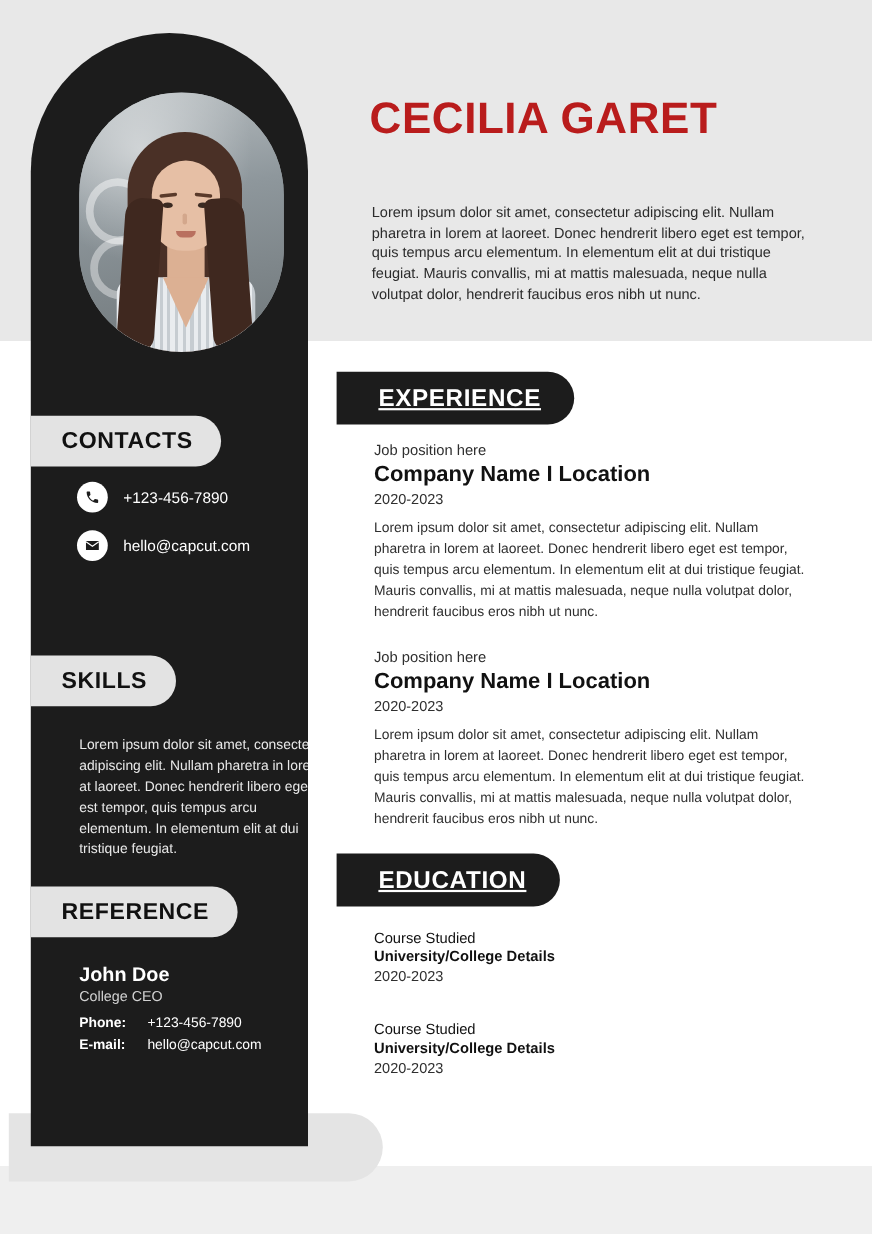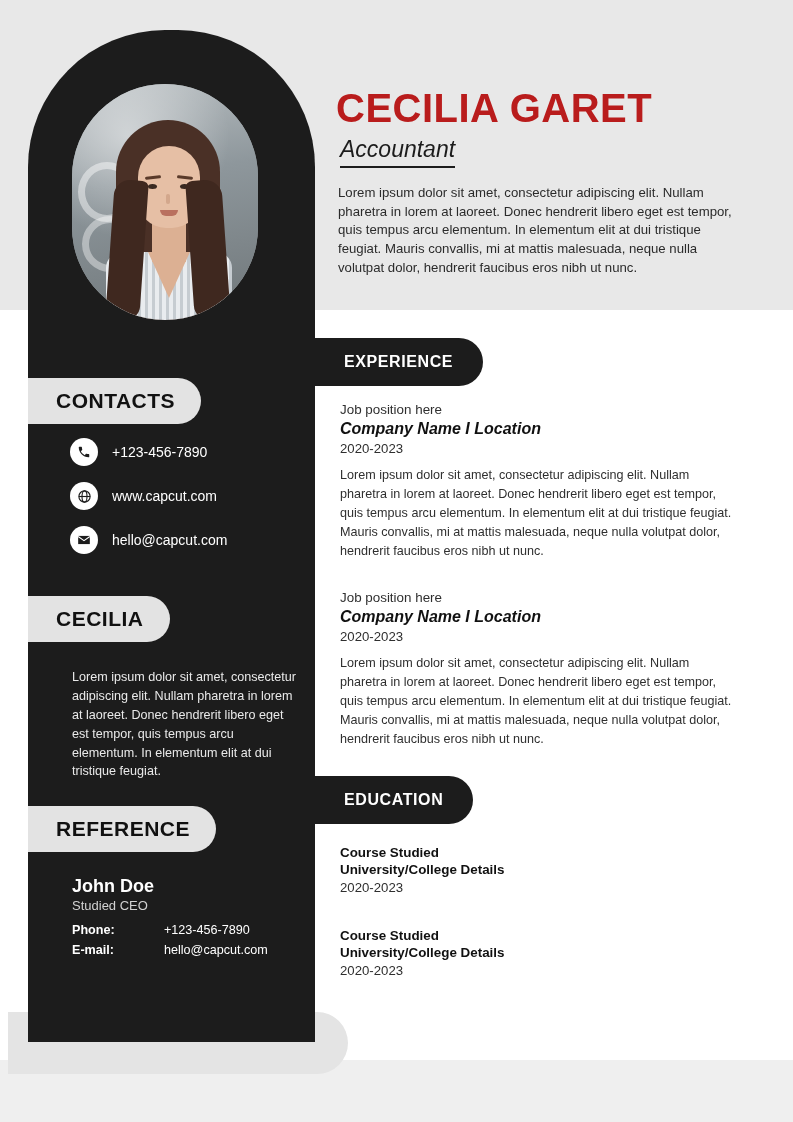--- a/index.html
+++ b/index.html
@@ -51,21 +51,21 @@
     height: 62px;
     background: #e4e4e4;
     border-radius: 0 34px 34px 0;
   }
 
   
   .sidebar {
     position: absolute;
     left: 28px;
     top: 30px;
-    width: 287px;
+    width: 252px;
     height: 1012px;
     background: #1c1c1c;
     border-radius: 137px 137px 0 0;
     color: #ffffff;
     overflow: hidden;
   }
 
   
   .photo-wrap {
     position: absolute;
@@ -312,74 +312,73 @@
     position: absolute;
     left: 44px;
     top: 893px;
     width: 236px;
     font-size: 12.6px;
     color: #ffffff;
   }
   .ref-row {
     display: flex;
     margin-bottom: 6px;
-    gap: 30px;
   }
   .ref-label {
     font-weight: bold;
     width: 62px;
     flex: 0 0 auto;
   }
 
   
   .pill-dark {
     position: absolute;
     left: 306px;
     height: 48px;
     background: #1c1c1c;
     border-radius: 0 24px 24px 0;
     display: flex;
     align-items: center;
     padding-left: 38px;
     padding-right: 30px;
     box-sizing: border-box;
     color: #ffffff;
-    font-size: 16px;
+    font-size: 22px;
     font-weight: bold;
     letter-spacing: 0.6px;
+    text-decoration: underline;
   }
 
   .exp-block { position: absolute; left: 340px; width: 392px; }
   .exp-pos {
     font-size: 13.4px;
     color: #2f2f2f;
     margin-bottom: 3px;
   }
   .exp-company {
-    font-size: 16px;
+    font-size: 20px;
     font-weight: bold;
     color: #111111;
     margin-bottom: 3px;
-    font-style: italic;
   }
   .exp-dates {
     font-size: 13.2px;
     color: #2f2f2f;
     margin-bottom: 10px;
   }
   .exp-desc {
     font-size: 12.6px;
     line-height: 1.5;
     color: #2f2f2f;
   }
 
   .edu-block { position: absolute; left: 340px; width: 392px; }
   .edu-course {
     font-size: 13.4px;
-    font-weight: bold;
+    font-weight: normal;
     color: #111111;
     margin-bottom: 2px;
   }
   .edu-school {
     font-size: 13.4px;
     font-weight: bold;
     color: #111111;
     margin-bottom: 3px;
   }
   .edu-dates {
@@ -427,63 +426,52 @@
       <div class="contact-row">
         <span class="ci">
           <svg width="14" height="14" viewBox="0 0 24 24" fill="#1c1c1c">
               <path d="M6.6 10.8c1.4 2.8 3.8 5.1 6.6 6.6l2.2-2.2c.3-.3.7-.4 1-.2 1.1.4 2.3.6 3.6.6.6 0 1 .4 1 1V20c0 .6-.4 1-1 1C10.6 21 3 13.4 3 4c0-.6.4-1 1-1h3.4c.6 0 1 .4 1 1 0 1.2.2 2.4.6 3.6.1.4 0 .8-.2 1l-2.2 2.2z"></path>
             </svg>
         </span>
         <span class="contact-text">+123-456-7890</span>
       </div>
       <div class="contact-row">
         <span class="ci">
-          <svg width="15" height="15" viewBox="0 0 24 24" fill="none" stroke="#1c1c1c" stroke-width="1.8">
-              <circle cx="12" cy="12" r="9"></circle>
-              <ellipse cx="12" cy="12" rx="4" ry="9"></ellipse>
-              <path d="M3 12h18"></path>
-            </svg>
-        </span>
-        <span class="contact-text">www.capcut.com</span>
-      </div>
-      <div class="contact-row">
-        <span class="ci">
           <svg width="14" height="14" viewBox="0 0 24 24" fill="#1c1c1c">
               <path d="M2 5h20v14H2z" fill="#1c1c1c"></path>
               <path d="M2 6l10 7 10-7" stroke="#ffffff" stroke-width="1.8" fill="none"></path>
             </svg>
         </span>
         <span class="contact-text">hello@capcut.com</span>
       </div>
     </div>
 
     <div class="pill-light" style="left:-10px; top:566px;">
-      <span>CECILIA</span>
+      <span>SKILLS</span>
     </div>
     <div class="skills-body">Lorem ipsum dolor sit amet, consectetur adipiscing elit. Nullam pharetra in lorem at laoreet. Donec hendrerit libero eget est tempor, quis tempus arcu elementum. In elementum elit at dui tristique feugiat.</div>
 
     <div class="pill-light" style="left:-10px; top:776px;text-align:center;">
       <span>REFERENCE</span>
     </div>
     <div class="ref-name">John Doe</div>
-    <div class="ref-title">Studied CEO</div>
+    <div class="ref-title">College CEO</div>
     <div class="ref-rows">
       <div class="ref-row">
         <span class="ref-label">Phone:</span>
         <span>+123-456-7890</span>
       </div>
       <div class="ref-row">
         <span class="ref-label">E-mail:</span>
         <span>hello@capcut.com</span>
       </div>
     </div>
   </div>
 
   <div class="name">CECILIA GARET</div>
-  <div class="role">Accountant</div>
   <div class="summary">Lorem ipsum dolor sit amet, consectetur adipiscing elit. Nullam pharetra in lorem at laoreet. Donec hendrerit libero eget est tempor, quis tempus arcu elementum. In elementum elit at dui tristique feugiat. Mauris convallis, mi at mattis malesuada, neque nulla volutpat dolor, hendrerit faucibus eros nibh ut nunc.</div>
 
   <div class="pill-dark" style="top:338px;">
     <span>EXPERIENCE</span>
   </div>
 
   <div class="exp-block" style="top:402px;">
     <div class="exp-pos">Job position here</div>
     <div class="exp-company">Company Name I Location</div>
     <div class="exp-dates">2020-2023</div>

